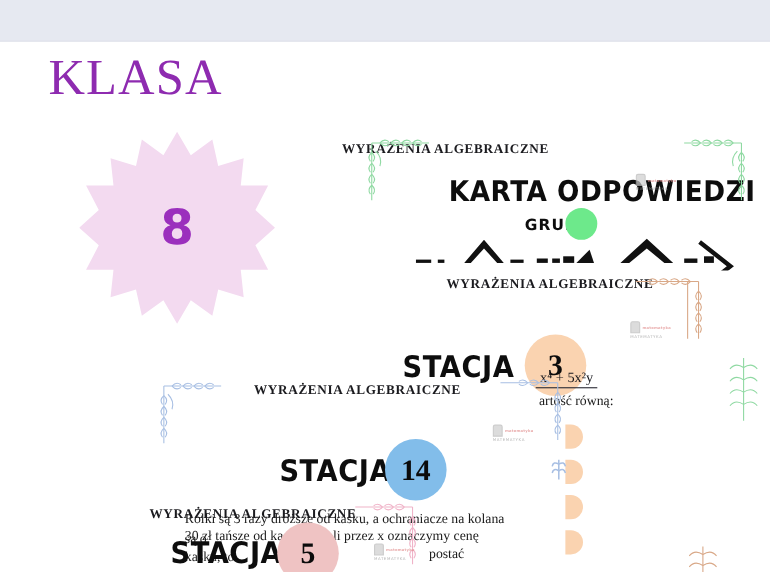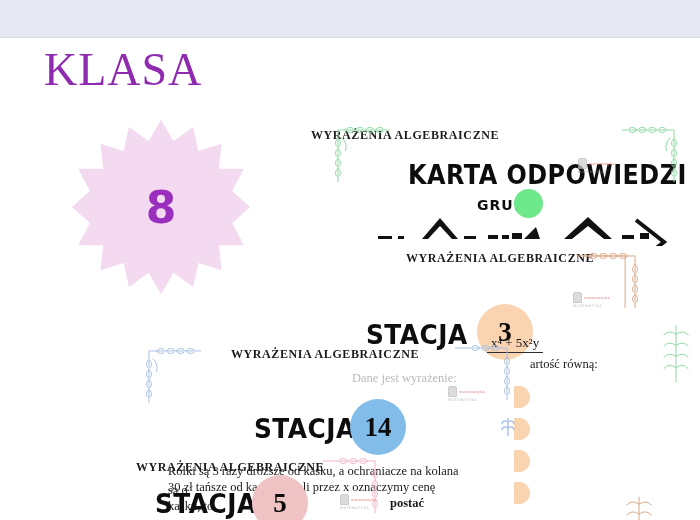--- a/index.html
+++ b/index.html
@@ -285,25 +285,24 @@
       <path d="M258 4 L286 26 L258 48" fill="none" stroke="#111" stroke-width="4"></path>
     </svg>
   </div>
 
   <div class="card-eyebrow" style="position:absolute; left:390px; top:213px; width:220px;">WYRAŻENIA ALGEBRAICZNE</div>
 
   <div class="card-heading" style="position:absolute; left:366px; top:281px;">STACJA</div>
 
   <div class="circle-badge" style="left:477px; top:266px; width:56px; height:56px; background:#fad3b0; font-size:27px;">3</div>
 
-  <div class="body-text faded" style="left:352px; top:331px; width:130px; text-align:left;">Dane jest wyrażenie:</div>
 
   <div class="math-expr" style="left:463px; top:297px;">x⁴ + 5x²y</div>
 
-  <div class="body-text" style="left:530px; top:317px; width:120px; text-align:left;">artość równą:</div>
+  <div class="body-text" style="left:490px; top:317px; width:120px; text-align:left;">artość równą:</div>
 
   <div class="vine" style="left:578px; top:213px;">
     <svg viewBox="0 0 100 100">
       <g stroke="#d9a887" stroke-width="1.6" fill="none">
         <path d="M8 8 L92 8 M8 8 L8 92" transform="translate(84,0) scale(-1,1)"></path>
         <g transform="translate(100,0) scale(-1,1)">
           <path d="M20 8 q6 -7 13 -2 M20 8 q6 7 13 2"></path>
           <path d="M36 8 q6 -7 13 -2 M36 8 q6 7 13 2"></path>
           <path d="M52 8 q6 -7 13 -2 M52 8 q6 7 13 2"></path>
           <path d="M68 8 q6 -7 13 -2 M68 8 q6 7 13 2"></path>
@@ -340,21 +339,21 @@
   <div class="card-eyebrow" style="position:absolute; left:215px; top:309px; width:220px;">WYRAŻENIA ALGEBRAICZNE</div>
 
   <div class="card-heading" style="position:absolute; left:254px; top:375px;">STACJA</div>
 
   <div class="circle-badge" style="left:350px; top:361px; width:56px; height:56px; background:#82bdea; font-size:27px;">14</div>
 
   <div class="body-text" style="left:168px; top:424px; width:300px;">Rolki są 3 razy droższe od kasku, a ochraniacze na kolana są o</div>
 
   <div class="body-text" style="left:168px; top:440px; width:300px;">30 zł tańsze od kasku. Jeżeli przez x oznaczymy cenę kasku, to</div>
 
-  <div class="body-text" style="left:390px; top:456px; width:80px;font-weight:bold;">postać</div>
+  <div class="body-text" style="left:390px; top:456px; width:80px;">postać</div>
 
   <div class="vine" style="left:144px; top:308px;">
     <svg viewBox="0 0 100 100">
       <g stroke="#a8bfe3" stroke-width="1.6" fill="none">
         <path d="M8 8 L92 8 M8 8 L8 92"></path>
         <path d="M20 8 q6 -7 13 -2 M20 8 q6 7 13 2"></path>
         <path d="M36 8 q6 -7 13 -2 M36 8 q6 7 13 2"></path>
         <path d="M52 8 q6 -7 13 -2 M52 8 q6 7 13 2"></path>
         <path d="M68 8 q6 -7 13 -2 M68 8 q6 7 13 2"></path>
         <path d="M8 22 q-7 6 -2 13 M8 22 q7 6 2 13"></path>

